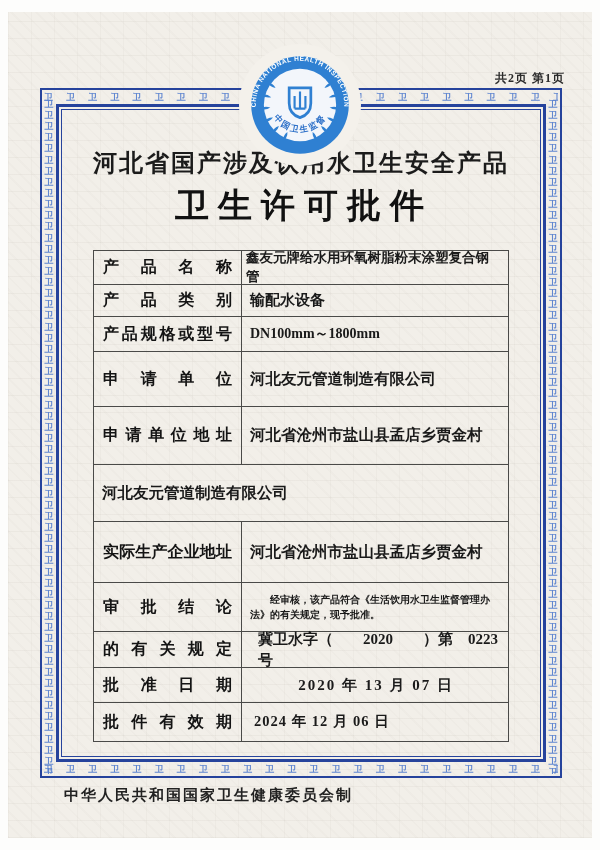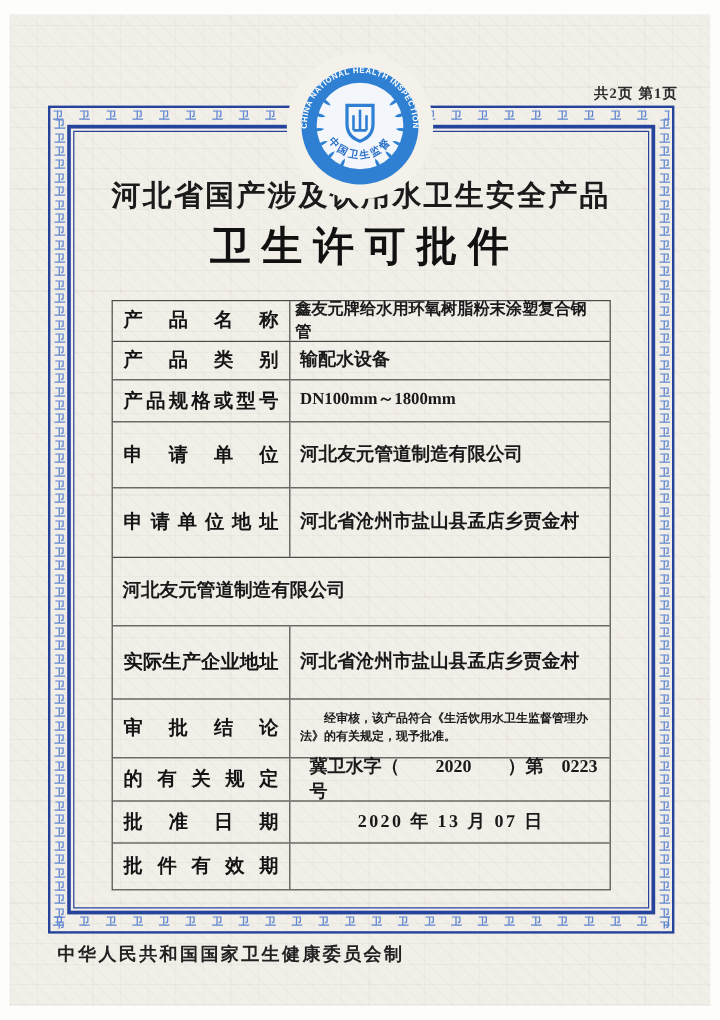--- a/index.html
+++ b/index.html
@@ -64,21 +64,21 @@
   .t-row:nth-child(3) .t-value { font-size:14px; }
   .t-row:nth-child(4) .t-value, .t-row:nth-child(6) .t-value { font-size:15.5px; }
   .t-row:nth-child(5) .t-value, .t-row:nth-child(7) .t-value { font-size:15.5px; }
   .t-row:nth-child(8) .t-value { font-size:10px; text-indent:2em; line-height:1.55;
     padding-right:8px; }
   .t-row:nth-child(9) .t-value { padding-left:16px; font-size:15px; }
   .t-row:nth-child(10) .t-value { text-align:center; font-size:15px; letter-spacing:2px; }
   .t-row:nth-child(11) .t-value { padding-left:12px; font-size:14.5px; letter-spacing:1px; }
   .t-prefix { font-size:11.5px; margin-right:4px; }
 
-  .footer { position:absolute; left:40px; top:774px; font-size:15px; font-weight:bold;
+  .footer { position:absolute; left:56px; top:774px; font-size:15px; font-weight:bold;
     color:#222; letter-spacing:2px; }
 </style>
 </head>
 <body>
 
 <div class="doc">
 
   <div class="pagination">共2页  第1页</div>
 
   <div class="frame">
@@ -127,20 +127,21 @@
           <div class="t-label">的有关规定</div>
           <div class="t-value">冀卫水字（　　2020　　）第　0223　号</div>
         </div>
         <div class="t-row">
           <div class="t-label">批准日期</div>
           <div class="t-value">2020 年 13 月 07 日</div>
         </div>
         <div class="t-row">
           <div class="t-label">批件有效期</div>
           <div class="t-value">
+              <span>2024 年 12 月 06 日</span>
             </div>
         </div>
       </div>
     </div>
   </div>
 
   <div class="halo"></div>
 
   <svg class="emblem" width="112" height="112" viewBox="0 0 124 124">
     <defs>

